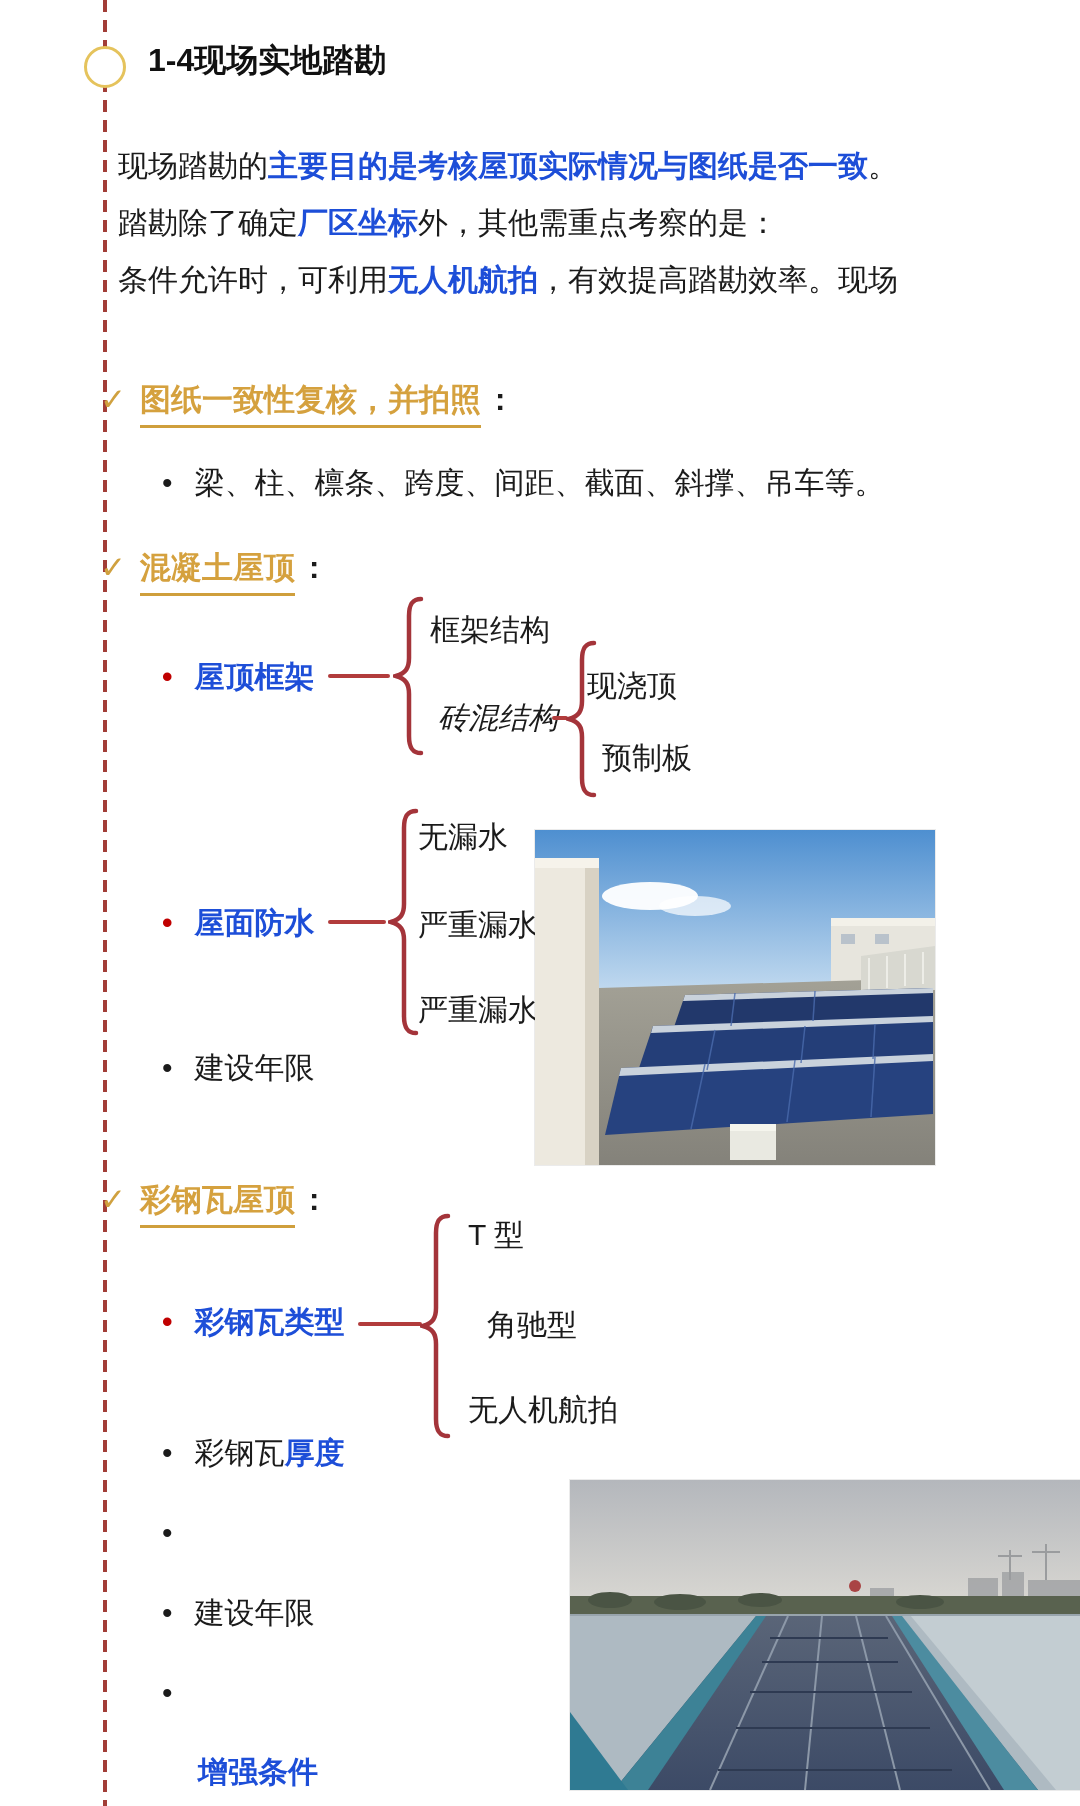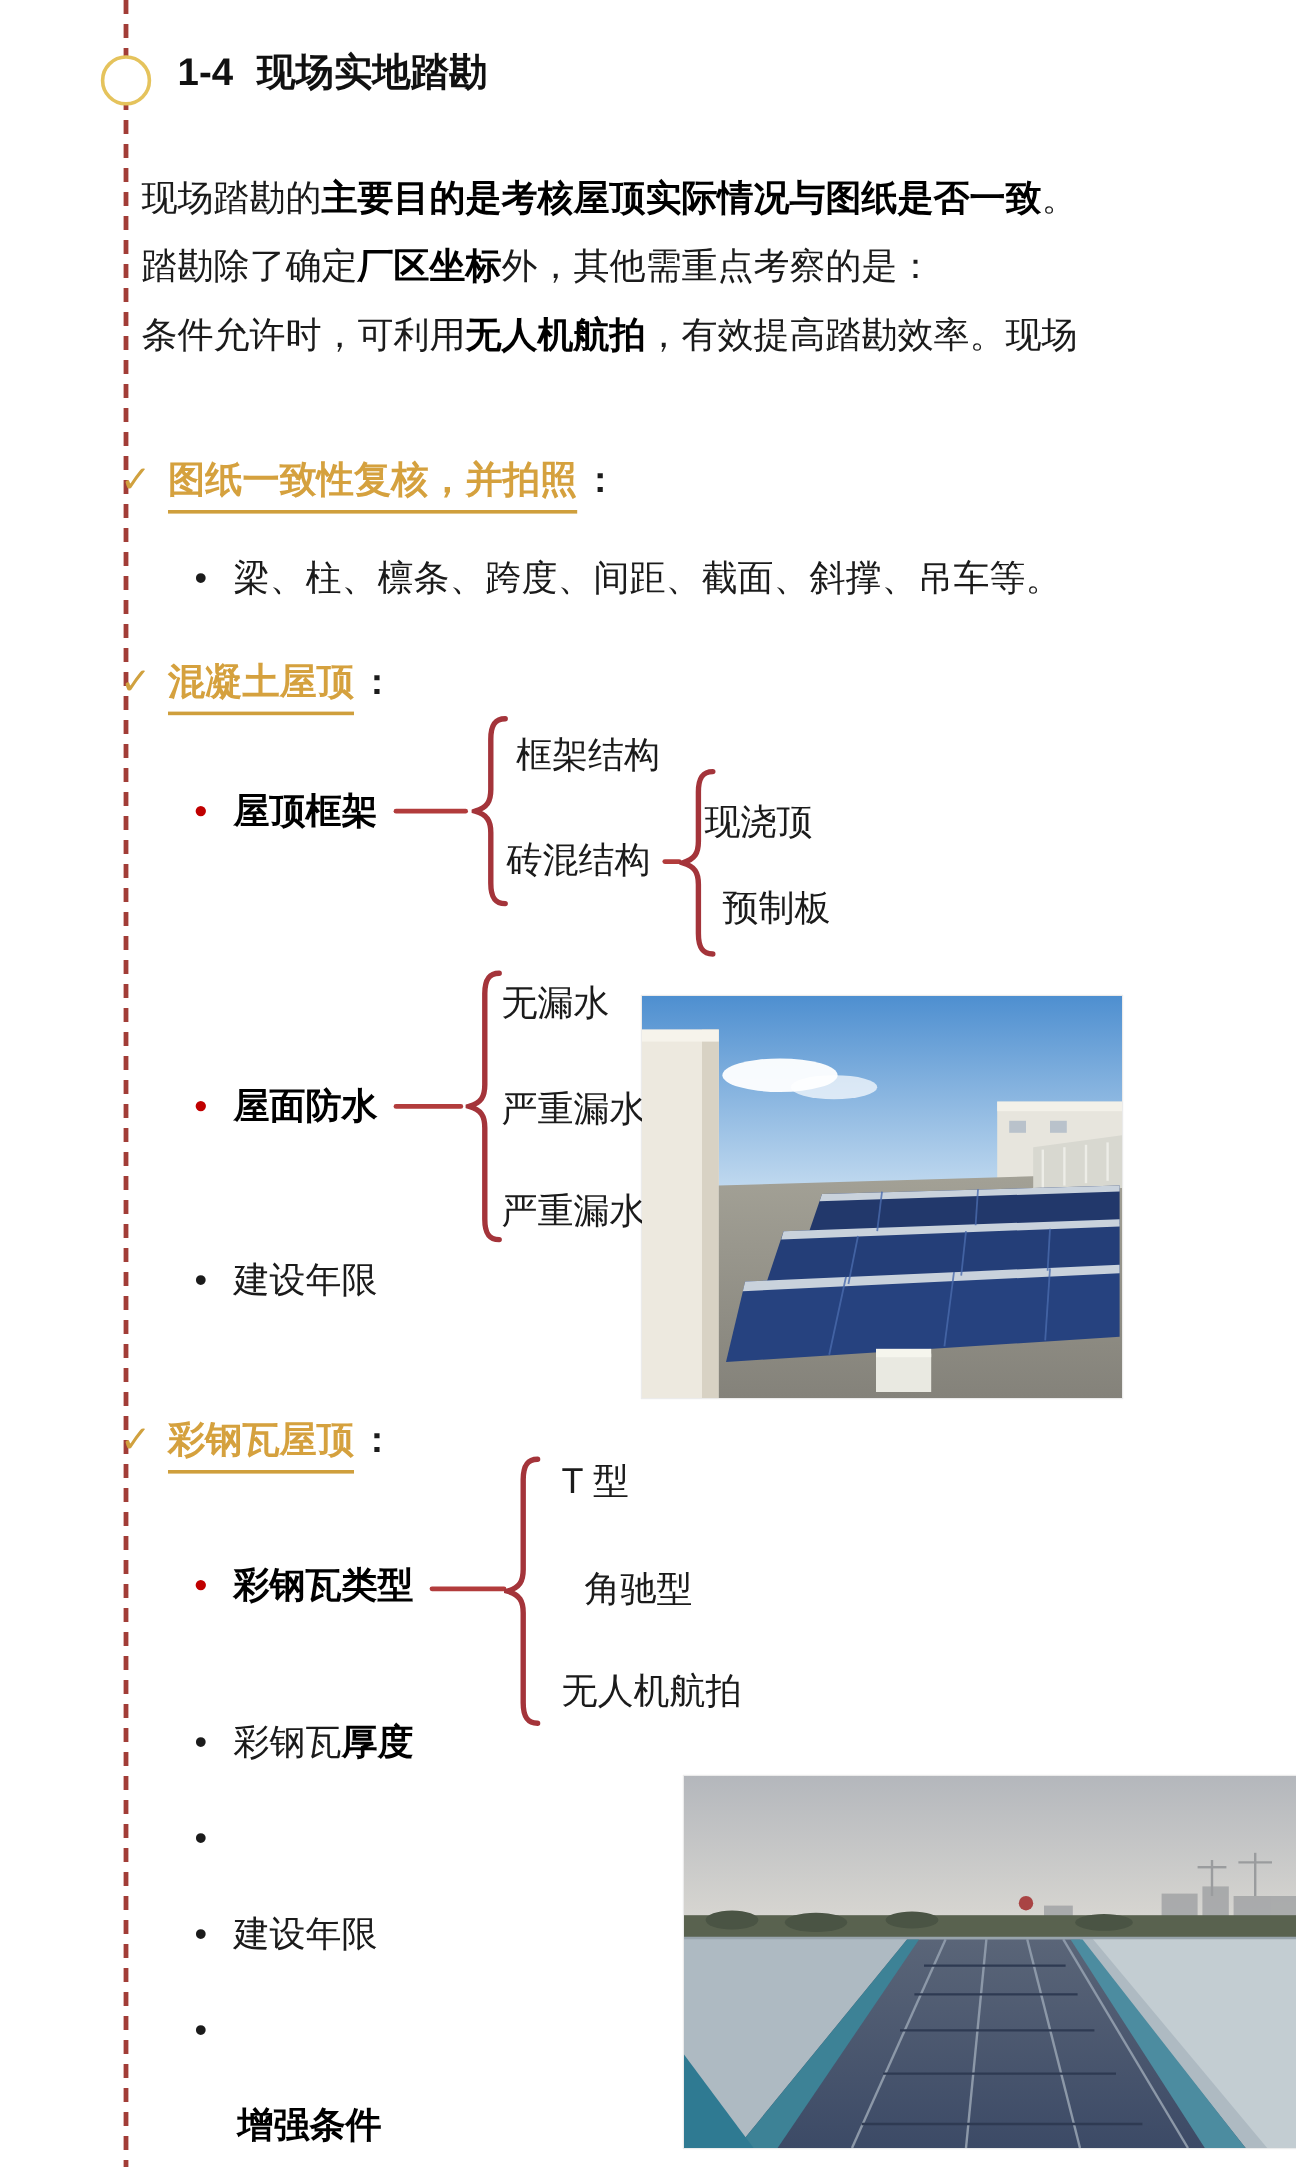--- a/index.html
+++ b/index.html
@@ -1,24 +1,24 @@
 <!DOCTYPE html>
 <html><head>
 <meta charset="utf-8">
 <style>
   html,body{margin:0;padding:0;background:#ffffff;}
   body{font-family:"Liberation Sans","DejaVu Sans",sans-serif;}
   .page{position:relative;width:1080px;height:1806px;background:#ffffff;overflow:hidden;}
   .abs{position:absolute;}
   .txt{font-size:30px;line-height:44px;color:#1b1b1b;white-space:nowrap;}
-  .red{color:#000000;font-weight:700;}
+  .red{color:#1d4ed8;font-weight:700;}
   .vline{left:103px;top:0;bottom:0;width:4px;
          background:repeating-linear-gradient(to bottom,#A23D37 0 12px,transparent 12px 20px);}
   .circle{left:84px;top:46px;width:36px;height:36px;border:3px solid #E5C35C;border-radius:50%;background:#fff;z-index:2;}
-  .title{left:148px;top:38px;display:flex;gap:20px;font-size:32px;font-weight:700;color:#111;line-height:44px;}
+  .title{left:148px;top:38px;display:flex;gap:0;font-size:32px;font-weight:700;color:#111;line-height:44px;}
   .intro{left:118px;top:137px;font-size:30px;line-height:57px;color:#1b1b1b;}
   .intro div{white-space:nowrap;}
   .check-row{display:flex;align-items:flex-start;gap:14px;font-size:31px;line-height:44px;font-weight:700;}
   .checkmark{color:#D0A13F;}
   .gold-label{color:#D5A13E;border-bottom:3px solid #CF9F3C;padding-bottom:3px;}
   .colon{color:#1b1b1b;}
   .bullet{display:flex;gap:22px;}
   .dot{font-size:30px;line-height:44px;}
   .dot.red{color:#C00000;}
   .connector{height:4px;background:#B23C3C;border-radius:2px;}
@@ -62,21 +62,21 @@
 
   <div class="abs txt bullet" style="left:162px;top:655px;">
     <span class="dot red">•</span>
     <span class="red">屋顶框架</span>
   </div>
   <div class="abs connector" style="left:328px;top:674px;width:62px;"></div>
   <svg class="abs" style="left:393px;top:596px;" width="32" height="160" viewBox="0 0 32 160">
     <path d="M28,3 C19,3 16,9 16,20 L16,62 C16,72 13,77 3,80 C13,83 16,88 16,98 L16,140 C16,151 19,157 28,157" fill="none" stroke="#A4343A" stroke-width="4.5" stroke-linecap="round"></path>
   </svg>
   <div class="abs txt" style="left:430px;top:608px;">框架结构</div>
-  <div class="abs txt" style="left:422px;top:696px;">砖混结构</div>
+  <div class="abs txt" style="left:438px;top:696px;font-style:italic;">砖混结构</div>
   <div class="abs connector" style="left:552px;top:716px;width:16px;"></div>
   <svg class="abs" style="left:566px;top:640px;" width="32" height="158" viewBox="0 0 32 158">
     <path d="M28,3 C19,3 16,9 16,20 L16,61 C16,71 13,76 3,79 C13,82 16,87 16,97 L16,138 C16,149 19,155 28,155" fill="none" stroke="#A4343A" stroke-width="4.5" stroke-linecap="round"></path>
   </svg>
   <div class="abs txt" style="left:587px;top:664px;">现浇顶</div>
   <div class="abs txt" style="left:602px;top:736px;">预制板</div>
 
   <div class="abs txt bullet" style="left:162px;top:901px;">
     <span class="dot red">•</span>
     <span class="red">屋面防水</span>

